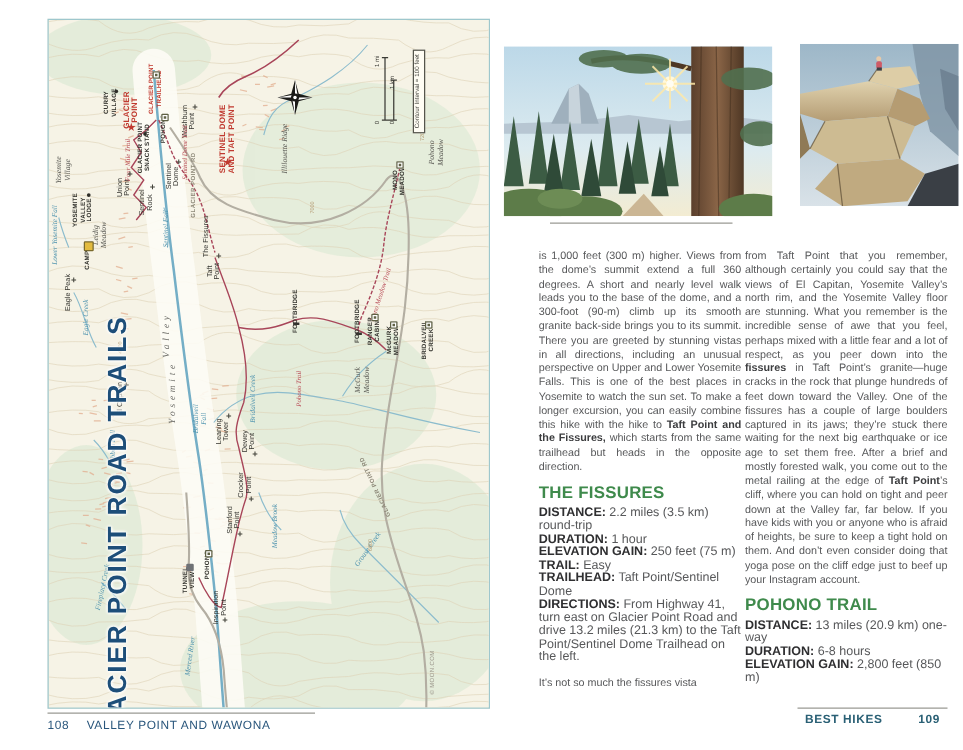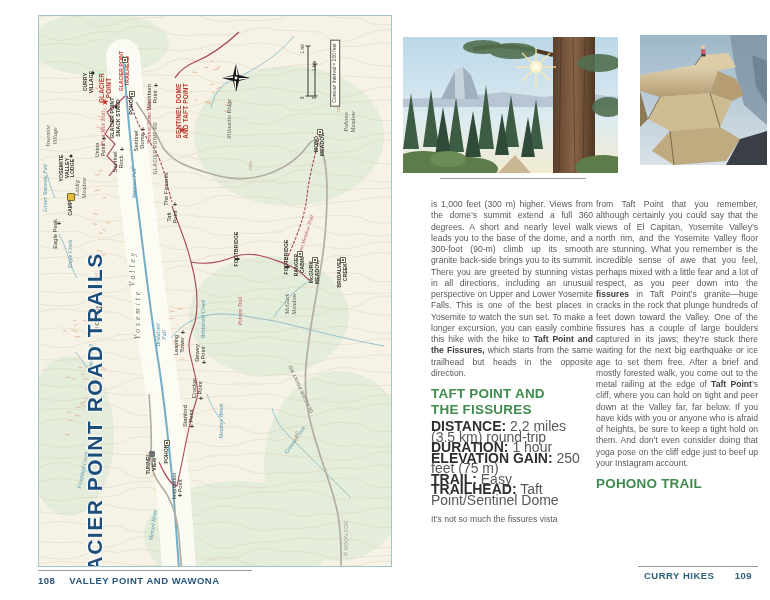--- a/index.html
+++ b/index.html
@@ -33,35 +33,35 @@
               padding:1px 3px;white-space:nowrap;}
   .mk{position:absolute;transform:translate(-50%,-50%);pointer-events:none;}
   .mk.star{color:#c0392f;font-size:9px;line-height:1;}
   .mk.peak{color:#44443c;font-size:7.5px;font-weight:bold;line-height:1;}
   .mk.dot{width:3px;height:3px;border-radius:50%;background:#2e2e29;}
   .mk.box{width:6px;height:6px;background:#5f6144;border-radius:1px;box-shadow:inset 0 0 0 1px #5f6144, inset 0 0 0 2px #fff;}
   .mk.camp{width:6px;height:6px;background:#e3bb3f;border:0.5px solid #7a6a2c;border-radius:1px;}
   .mk.view{width:6px;height:6px;background:#6f7276;border-radius:1px;}
   .mk.bridge{width:5px;height:2px;background:#33332e;}
   .page-footer-left{position:absolute;left:38px;top:575px;width:300px;color:#29567c;
-                    font-size:9.5px;font-weight:bold;letter-spacing:.5px;display:flex;gap:14px;}
+                    font-size:9.5px;font-weight:normal;letter-spacing:.5px;display:flex;gap:14px;}
   .rule-left{position:absolute;left:38px;top:570px;width:214px;border-top:1px solid #9a9a94;}
 
   
   .photo{position:absolute;overflow:hidden;}
   .caption-rule{position:absolute;left:440px;top:178px;width:146px;border-top:1px solid #9a9a94;}
   .caption{position:absolute;left:440px;top:182px;width:260px;color:#77777a;font-size:7.6px;}
   .col{position:absolute;top:199px;width:162px;color:#57585a;font-size:8.6px;
        line-height:11.25px;text-align:justify;}
   .col1{left:431px;}
   .col2{left:596px;}
   .col b{color:#3c3d3f;}
   .hike-heading{color:#3f8a4c;font-weight:bold;font-size:13.5px;line-height:15.5px;
                 letter-spacing:.2px;text-align:left;margin-top:7px;margin-bottom:4px;}
-  .stats{font-size:14px;line-height:10.5px;text-align:left;}
+  .stats{font-size:10px;line-height:10.5px;text-align:left;}
   .stats .stat b{color:#2f2f31;}
   .closing{margin-top:9px;text-align:left;}
   .rule-right{position:absolute;left:638px;top:566px;width:120px;border-top:1px solid #9a9a94;}
   .page-footer-right{position:absolute;left:638px;top:570px;width:120px;display:flex;
                      justify-content:space-between;padding:0 6px;box-sizing:border-box;
                      color:#2a6075;font-size:9.5px;font-weight:bold;letter-spacing:.5px;}
 </style>
 </head>
 <body>
 
@@ -507,37 +507,42 @@
         <rect x="61.5" y="19" width="4" height="2.5" fill="#3b3f46"></rect>
       </g>
     </svg>
   </div>
 
   <div class="caption-rule"></div>
 
   <div class="col col1">
     <div><span>is 1,000 feet (300 m) higher. Views from the dome’s summit extend a full 360 degrees. A short and nearly level walk leads you to the base of the dome, and a 300-foot (90-m) climb up its smooth granite back-side brings you to its summit. There you are greeted by stunning vistas in all directions, including an unusual perspective on Upper and Lower Yosemite Falls. This is one of the best places in Yosemite to watch the sun set. To make a longer excursion, you can easily combine this hike with the hike to </span><b>Taft Point and the Fissures,</b><span> which starts from the same trailhead but heads in the opposite direction.</span></div>
     <div class="hike-heading">
-      <div>TAFT POINT AND</div>
       <div>THE FISSURES</div>
     </div>
     <div class="stats" id="stats-col1">
         <div class="stat"><b>DISTANCE:</b> 2.2 miles (3.5 km) round-trip</div>
         <div class="stat"><b>DURATION:</b> 1 hour</div>
         <div class="stat"><b>ELEVATION GAIN:</b> 250 feet (75 m)</div>
         <div class="stat"><b>TRAIL:</b> Easy</div>
         <div class="stat"><b>TRAILHEAD:</b> Taft Point/Sentinel Dome</div>
+        <div class="stat"><b>DIRECTIONS:</b> From Highway 41, turn east on Glacier Point Road and drive 13.2 miles (21.3 km) to the Taft Point/Sentinel Dome Trailhead on the left.</div>
       </div>
     <div class="closing">It’s not so much the fissures vista</div>
   </div>
 
   <div class="col col2">
     <div><span>from Taft Point that you remember, although certainly you could say that the views of El Capitan, Yosemite Valley’s north rim, and the Yosemite Valley floor are stunning. What you remember is the incredible sense of awe that you feel, perhaps mixed with a little fear and a lot of respect, as you peer down into the </span><b>fissures</b><span> in Taft Point’s granite—huge cracks in the rock that plunge hundreds of feet down toward the Valley. One of the fissures has a couple of large boulders captured in its jaws; they’re stuck there waiting for the next big earthquake or ice age to set them free. After a brief and mostly forested walk, you come out to the metal railing at the edge of </span><b>Taft Point</b><span>’s cliff, where you can hold on tight and peer down at the Valley far, far below. If you have kids with you or anyone who is afraid of heights, be sure to keep a tight hold on them. And don’t even consider doing that yoga pose on the cliff edge just to beef up your Instagram account.</span></div>
     <div class="hike-heading">POHONO TRAIL</div>
+    <div class="stats" id="stats-col2">
+        <div class="stat"><b>DISTANCE:</b> 13 miles (20.9 km) one-way</div>
+        <div class="stat"><b>DURATION:</b> 6-8 hours</div>
+        <div class="stat"><b>ELEVATION GAIN:</b> 2,800 feet (850 m)</div>
+      </div>
   </div>
 
   <div class="rule-right"></div>
   <div class="page-footer-right">
-    <span>CURRY HIKES</span>
+    <span>BEST HIKES</span>
     <span>109</span>
   </div>
 
 </div>
 
 </body></html>

